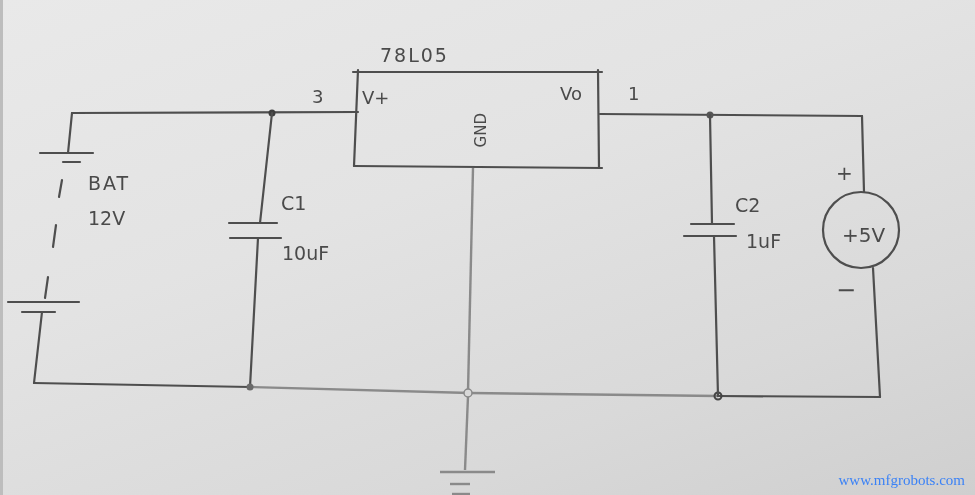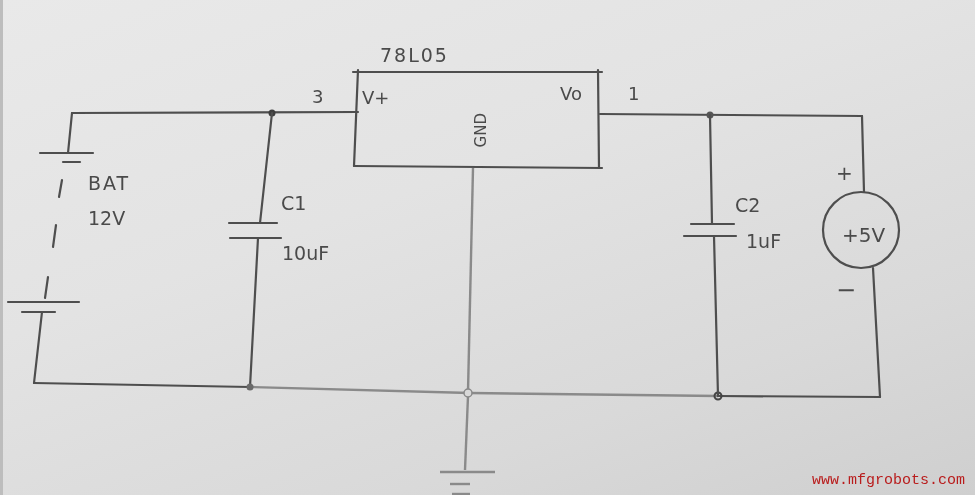--- a/index.html
+++ b/index.html
@@ -6,21 +6,21 @@
   body {
     width: 975px; height: 495px; overflow: hidden; position: relative;
     background: linear-gradient(160deg, #e9e9e9 0%, #e3e3e3 40%, #d9d9d9 75%, #cfcfcf 100%);
     font-family: "DejaVu Sans", sans-serif;
   }
   .edge { position:absolute; left:0; top:0; width:3px; height:495px; background:#bdbdbd; }
   svg.schem { position:absolute; left:0; top:0; }
   .w { stroke:#4e4e4e; stroke-width:2.2; fill:none; stroke-linecap:round; }
   .wl { stroke:#8a8a8a; stroke-width:2.4; fill:none; }
   .hand { font-family:"DejaVu Sans", sans-serif; fill:#4a4a4a; font-weight:normal; }
-  .wm { position:absolute; right:10px; bottom:6px; font-family:Liberation Mono, monospace; font-size:15px; color:#b91c1c; }
+  .wm { position:absolute; right:10px; bottom:6px; font-family:Liberation Serif, serif; font-size:15px; color:#3b82f6; }
 </style>
 </head>
 <body>
 
 <div class="edge"></div>
 
 <svg class="schem" width="975" height="495" viewBox="0 0 975 495">
 
   <line class="w" x1="72" y1="113" x2="358" y2="112"></line>
   <line class="w" x1="72" y1="113" x2="68" y2="153"></line>

